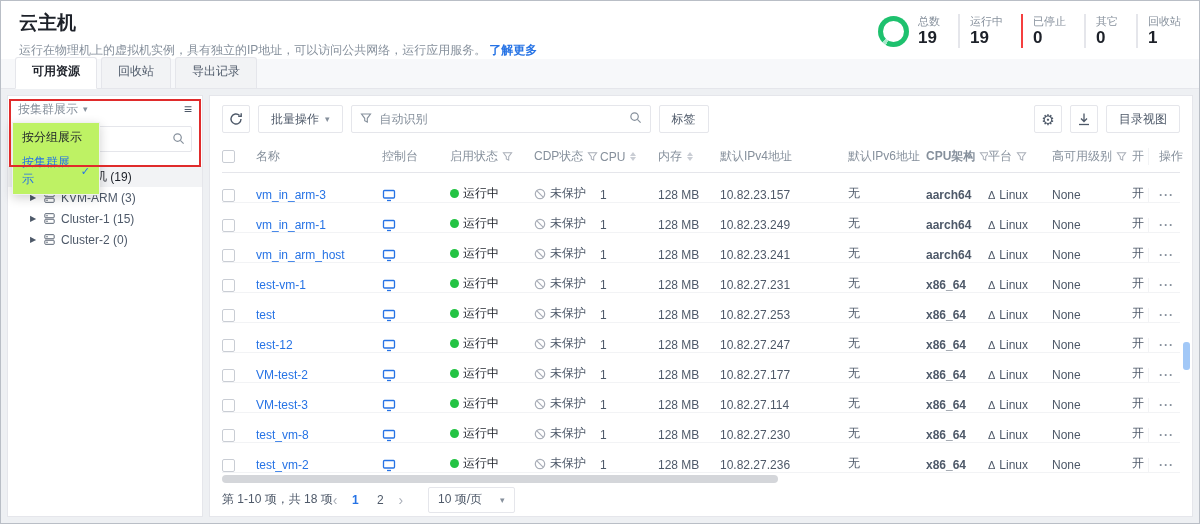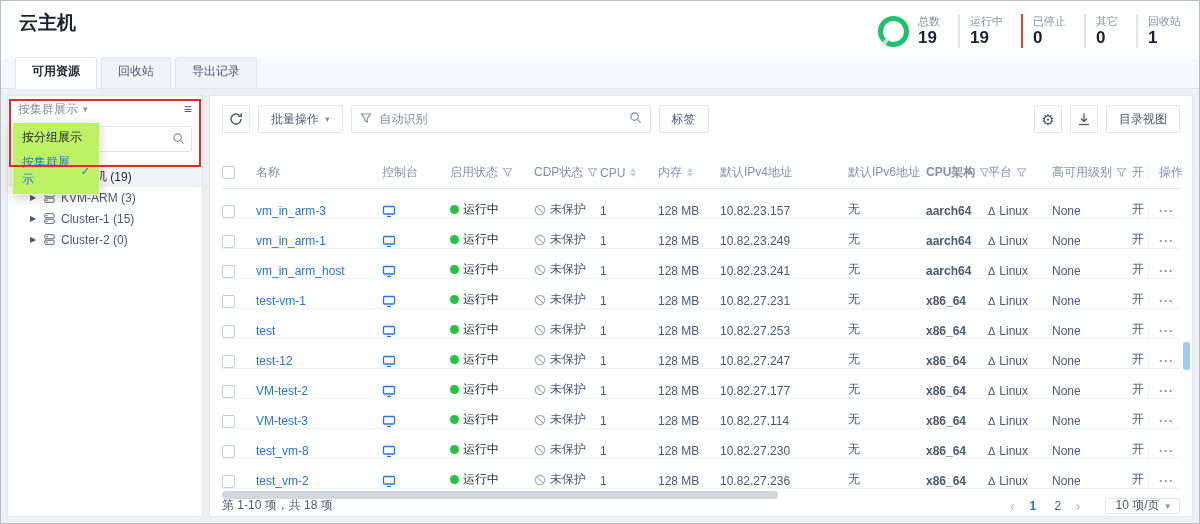--- a/index.html
+++ b/index.html
@@ -69,21 +69,21 @@
   .btn .caret{font-size:9px;color:var(--txt3);}
   .search-box{display:flex;align-items:center;gap:6px;width:300px;height:28px;border:1px solid var(--line);
        border-radius:2px;padding:0 8px;}
   .search-box input{border:none;outline:none;flex:1;font-size:12px;min-width:0;font-family:inherit;color:var(--txt);}
   .search-box input::placeholder, .side-search input::placeholder{color:var(--txt3);}
   .spacer{flex:1;}
   .gear{font-size:15px;line-height:1;}
 
   
   .tbl{margin:0 12px;display:flex;flex-direction:column;}
-  .thead{display:flex;align-items:center;height:32px;border-bottom:1px solid var(--line);color:var(--txt3);margin-top:16px;}
+  .thead{display:flex;align-items:center;height:32px;border-bottom:1px solid var(--line);color:var(--txt3);}
   .trow{display:flex;align-items:flex-end;height:30px;border-bottom:1px solid var(--line2);color:var(--txt2);}
   .cell{flex-shrink:0;display:flex;align-items:center;gap:4px;padding-right:8px;overflow:hidden;white-space:nowrap;}
   .hcell{cursor:pointer;}
   .col-cb{width:34px;}
   .col-name{width:126px;}
   .col-console{width:68px;}
   .col-status{width:84px;}
   .col-cdp{width:66px;}
   .col-cpu{width:58px;}
   .col-mem{width:62px;}
@@ -102,37 +102,38 @@
   .ops-btn{color:var(--txt3);font-weight:700;letter-spacing:1px;cursor:pointer;}
   .sort{display:inline-flex;flex-direction:column;gap:1px;margin-left:1px;}
   .sort i{width:0;height:0;border-left:3.5px solid transparent;border-right:3.5px solid transparent;display:block;}
   .sort .up{border-bottom:4px solid #c9cdd4;}
   .sort .dn{border-top:4px solid #c9cdd4;}
   .hscroll{height:10px;margin:1px 12px 0;position:relative;}
   .hscroll .thumb{position:absolute;left:0;top:1px;height:8px;width:58%;background:#d4d6da;border-radius:4px;cursor:pointer;}
   .vthumb{position:absolute;right:2px;top:246px;width:7px;height:28px;background:#a2c8f7;border-radius:3px;cursor:pointer;z-index:3;}
 
   
-  .tfoot{height:34px;display:flex;align-items:center;justify-content:space-between;padding:0 12px;color:var(--txt2);margin-top:auto;}
+  .tfoot{height:34px;display:flex;align-items:center;justify-content:flex-start;padding:0 12px;color:var(--txt2);margin-top:auto;}
   .pager{display:flex;align-items:center;gap:11px;}
   .pg-arrow{color:#a9aeb8;cursor:pointer;font-size:14px;line-height:1;}
   .pg{min-width:14px;text-align:center;color:var(--txt2);cursor:pointer;}
   .pg.current{color:var(--accent);font-weight:700;}
-  .psize{border:1px solid var(--line);border-radius:2px;height:16px;display:flex;align-items:center;gap:6px;
+  .psize{border:1px solid var(--line);border-radius:2px;height:26px;display:flex;align-items:center;gap:18px;
          padding:0 9px;cursor:pointer;margin-left:14px;color:var(--txt2);}
   .psize .caret{font-size:9px;color:var(--txt3);}
 </style>
 </head>
 <body>
 
 <div class="page">
 
   <div class="hdr">
     <div>
       <h1>云主机</h1>
+      <p class="sub"><span>运行在物理机上的虚拟机实例，具有独立的IP地址，可以访问公共网络，运行应用服务。</span><a>了解更多</a></p>
     </div>
     <div class="hdr-stats">
       <div class="stat-total">
         <div class="donut">
             <i></i>
           </div>
         <div>
           <div class="s-label">总数</div>
           <div class="s-value">19</div>
         </div>

